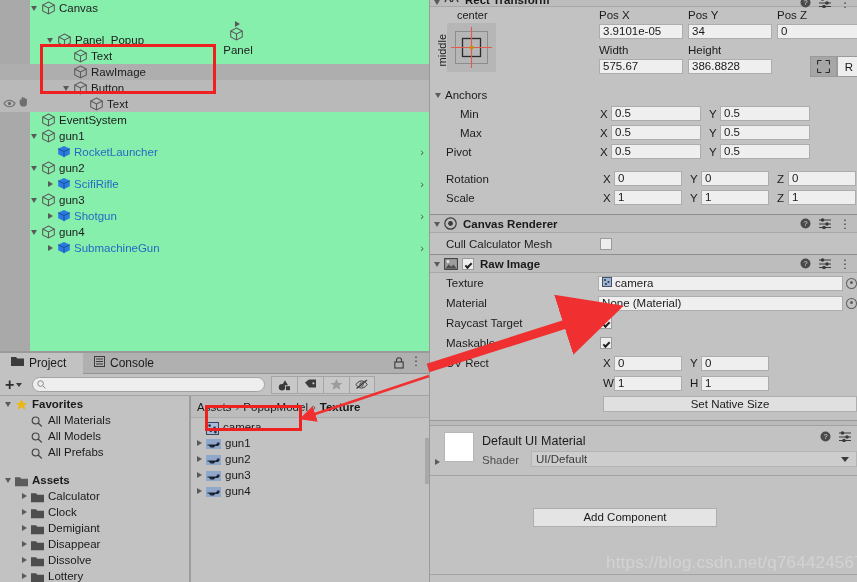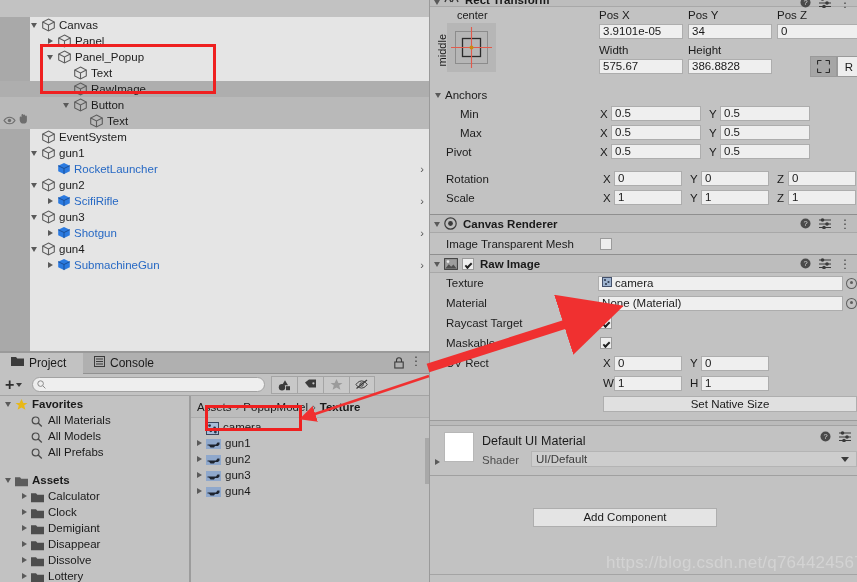--- a/index.html
+++ b/index.html
@@ -6,21 +6,21 @@
   html,body {
     width:857px; height:582px;
     font-family:"Liberation Sans", sans-serif;
     font-size:11.5px; color:#1a1a1a;
     background:#c2c2c2; overflow:hidden;
   }
   #root { position:relative; width:857px; height:582px; }
 
   
   .pane { position:absolute; }
-  #hierarchy-pane { left:0; top:17px; width:430px; height:352px; background:#e5e5e5; overflow:hidden; }
+  #hierarchy-pane { left:0; top:0; width:430px; height:352px; background:#86efac; overflow:hidden; }
   #project-pane   { left:0; top:352px; width:430px; height:230px; background:#c2c2c2; overflow:hidden; }
   #inspector-pane { left:430px; top:0; width:427px; height:582px; background:#c2c2c2; overflow:hidden; }
   .pane-sep-v { position:absolute; left:429px; top:0; width:2px; height:582px; background:#9a9a9a; }
   .pane-sep-h { position:absolute; left:0; top:351px; width:430px; height:2px; background:#9a9a9a; }
 
   
   .h-gutter { position:absolute; left:0; top:0; width:30px; height:352px; background:#a9a9a9; }
   .h-list { position:absolute; left:0; top:0; right:0; }
   .h-row { position:relative; height:16px; line-height:16px; white-space:nowrap; }
   .h-row .hl { position:absolute; left:0; top:0; width:430px; height:16px; }
@@ -98,21 +98,21 @@
             <span class="tri d"></span>
             <span class="go-ico"><svg width="15" height="14" viewBox="0 0 15 14">
                 <path d="M7.5 1.1 13.3 4v6L7.5 12.9 1.7 10V4z" fill="none" stroke="#5d5d5d" stroke-width="1.1"></path>
                 <path d="M1.7 4 7.5 6.9 13.3 4M7.5 6.9v6" fill="none" stroke="#5d5d5d" stroke-width="1.1"></path>
               </svg></span>
             <span class="h-name">Canvas</span>
           </div>
         </div>
         <div class="h-row">
           <div class="hl"></div>
-          <div class="rowinner" style="padding-left:46px;">
+          <div class="rowinner" style="padding-left:46px;flex-direction:column;">
             <span class="tri r"></span>
             <span class="go-ico"><svg width="15" height="14" viewBox="0 0 15 14">
                 <path d="M7.5 1.1 13.3 4v6L7.5 12.9 1.7 10V4z" fill="none" stroke="#5d5d5d" stroke-width="1.1"></path>
                 <path d="M1.7 4 7.5 6.9 13.3 4M7.5 6.9v6" fill="none" stroke="#5d5d5d" stroke-width="1.1"></path>
               </svg></span>
             <span class="h-name">Panel</span>
           </div>
         </div>
         <div class="h-row">
           <div class="hl"></div>
@@ -649,21 +649,21 @@
               <path d="M0 2h12M0 6h12M0 9.5h12" stroke="#3b3b3b" stroke-width="1.2"></path>
               <circle cx="3.5" cy="2" r="1.8" fill="#3b3b3b"></circle>
               <circle cx="8" cy="6" r="1.8" fill="#3b3b3b"></circle>
               <circle cx="5" cy="9.5" r="1.8" fill="#3b3b3b"></circle>
             </svg>
         </span>
         <span style="color:#3b3b3b;font-size:12px;line-height:9px;">⋮</span>
       </span>
     </div>
     <div class="row" style="height:21px;">
-      <span class="lbl" style="margin-left:16px;width:154px;">Image Transparent Mesh</span>
+      <span class="lbl" style="margin-left:16px;width:154px;">Cull Calculator Mesh</span>
       <span class="cbox"></span>
     </div>
 
     <div class="comp-hdr">
       <span class="tri d" style="margin-left:3px;"></span>
       <span style="margin-right:4px;display:flex;align-items:center;">
         <svg width="14" height="12" viewBox="0 0 14 12">
             <rect x="0.6" y="0.6" width="12.8" height="10.8" fill="#9d9d9d" stroke="#3b3b3b"></rect>
             <circle cx="4" cy="3.6" r="1.3" fill="#ededed"></circle>
             <path d="M1.4 10.4l3.4-4.2 2.4 2.6 2.2-2.4 3.2 4z" fill="#4f4f4f"></path>

